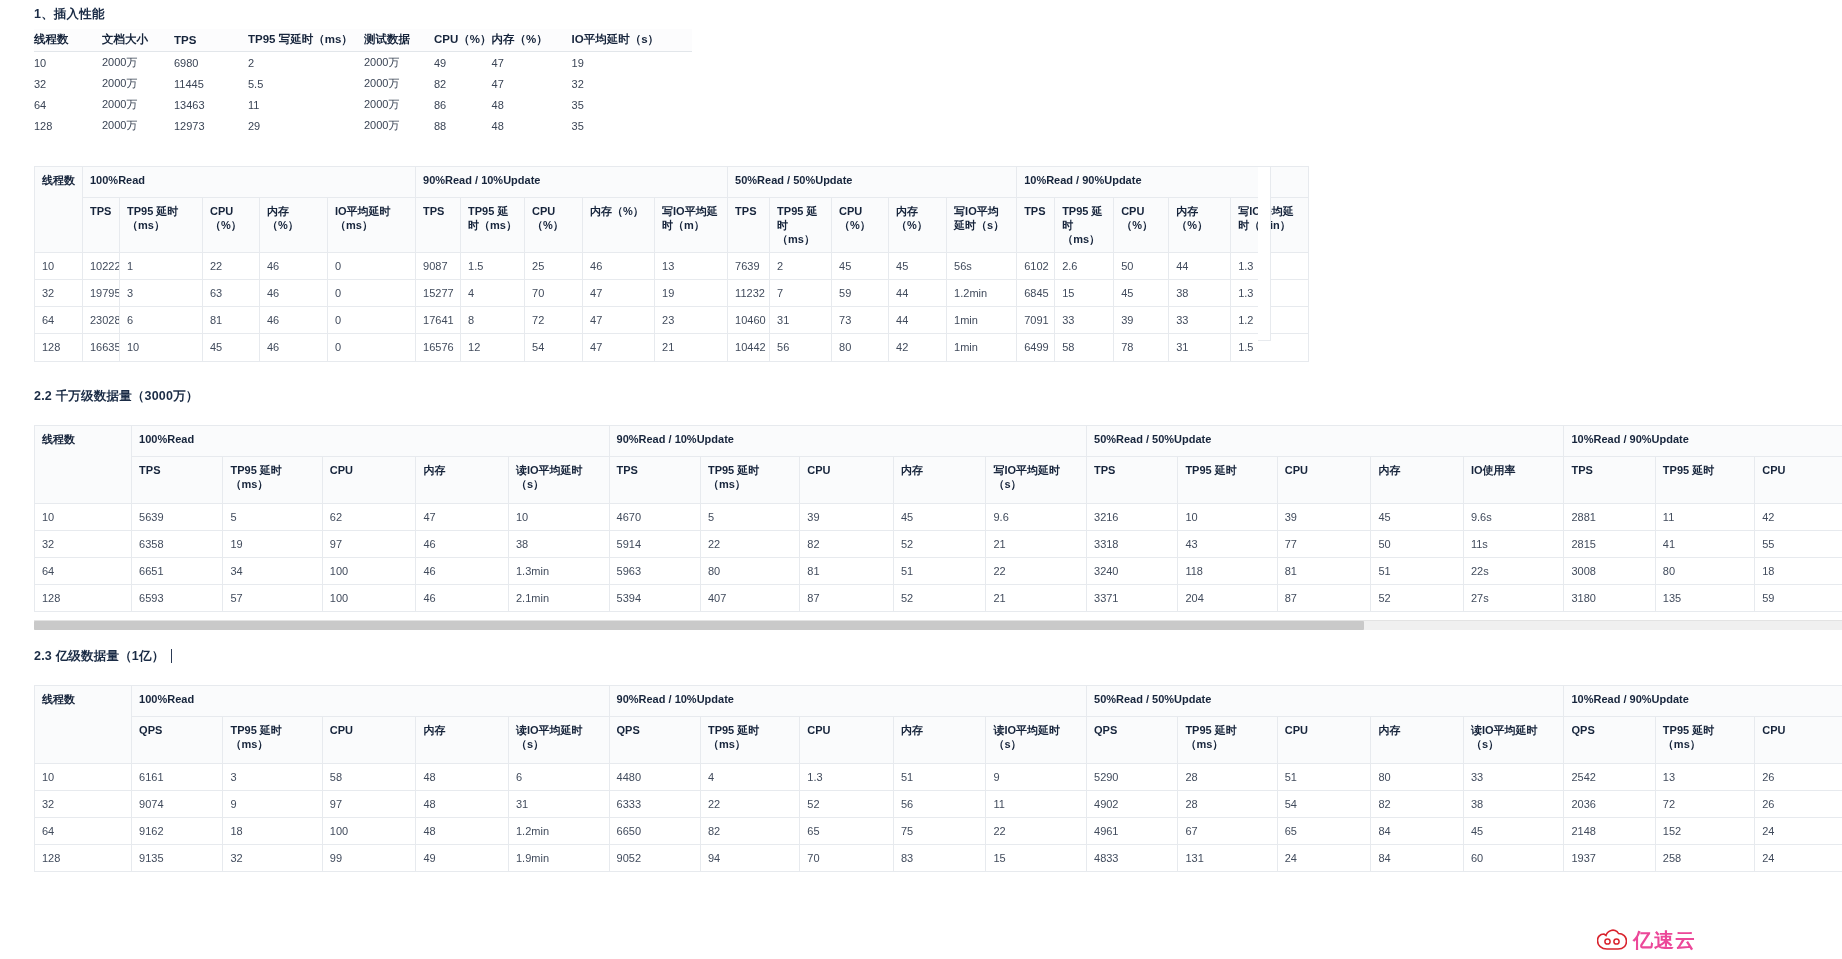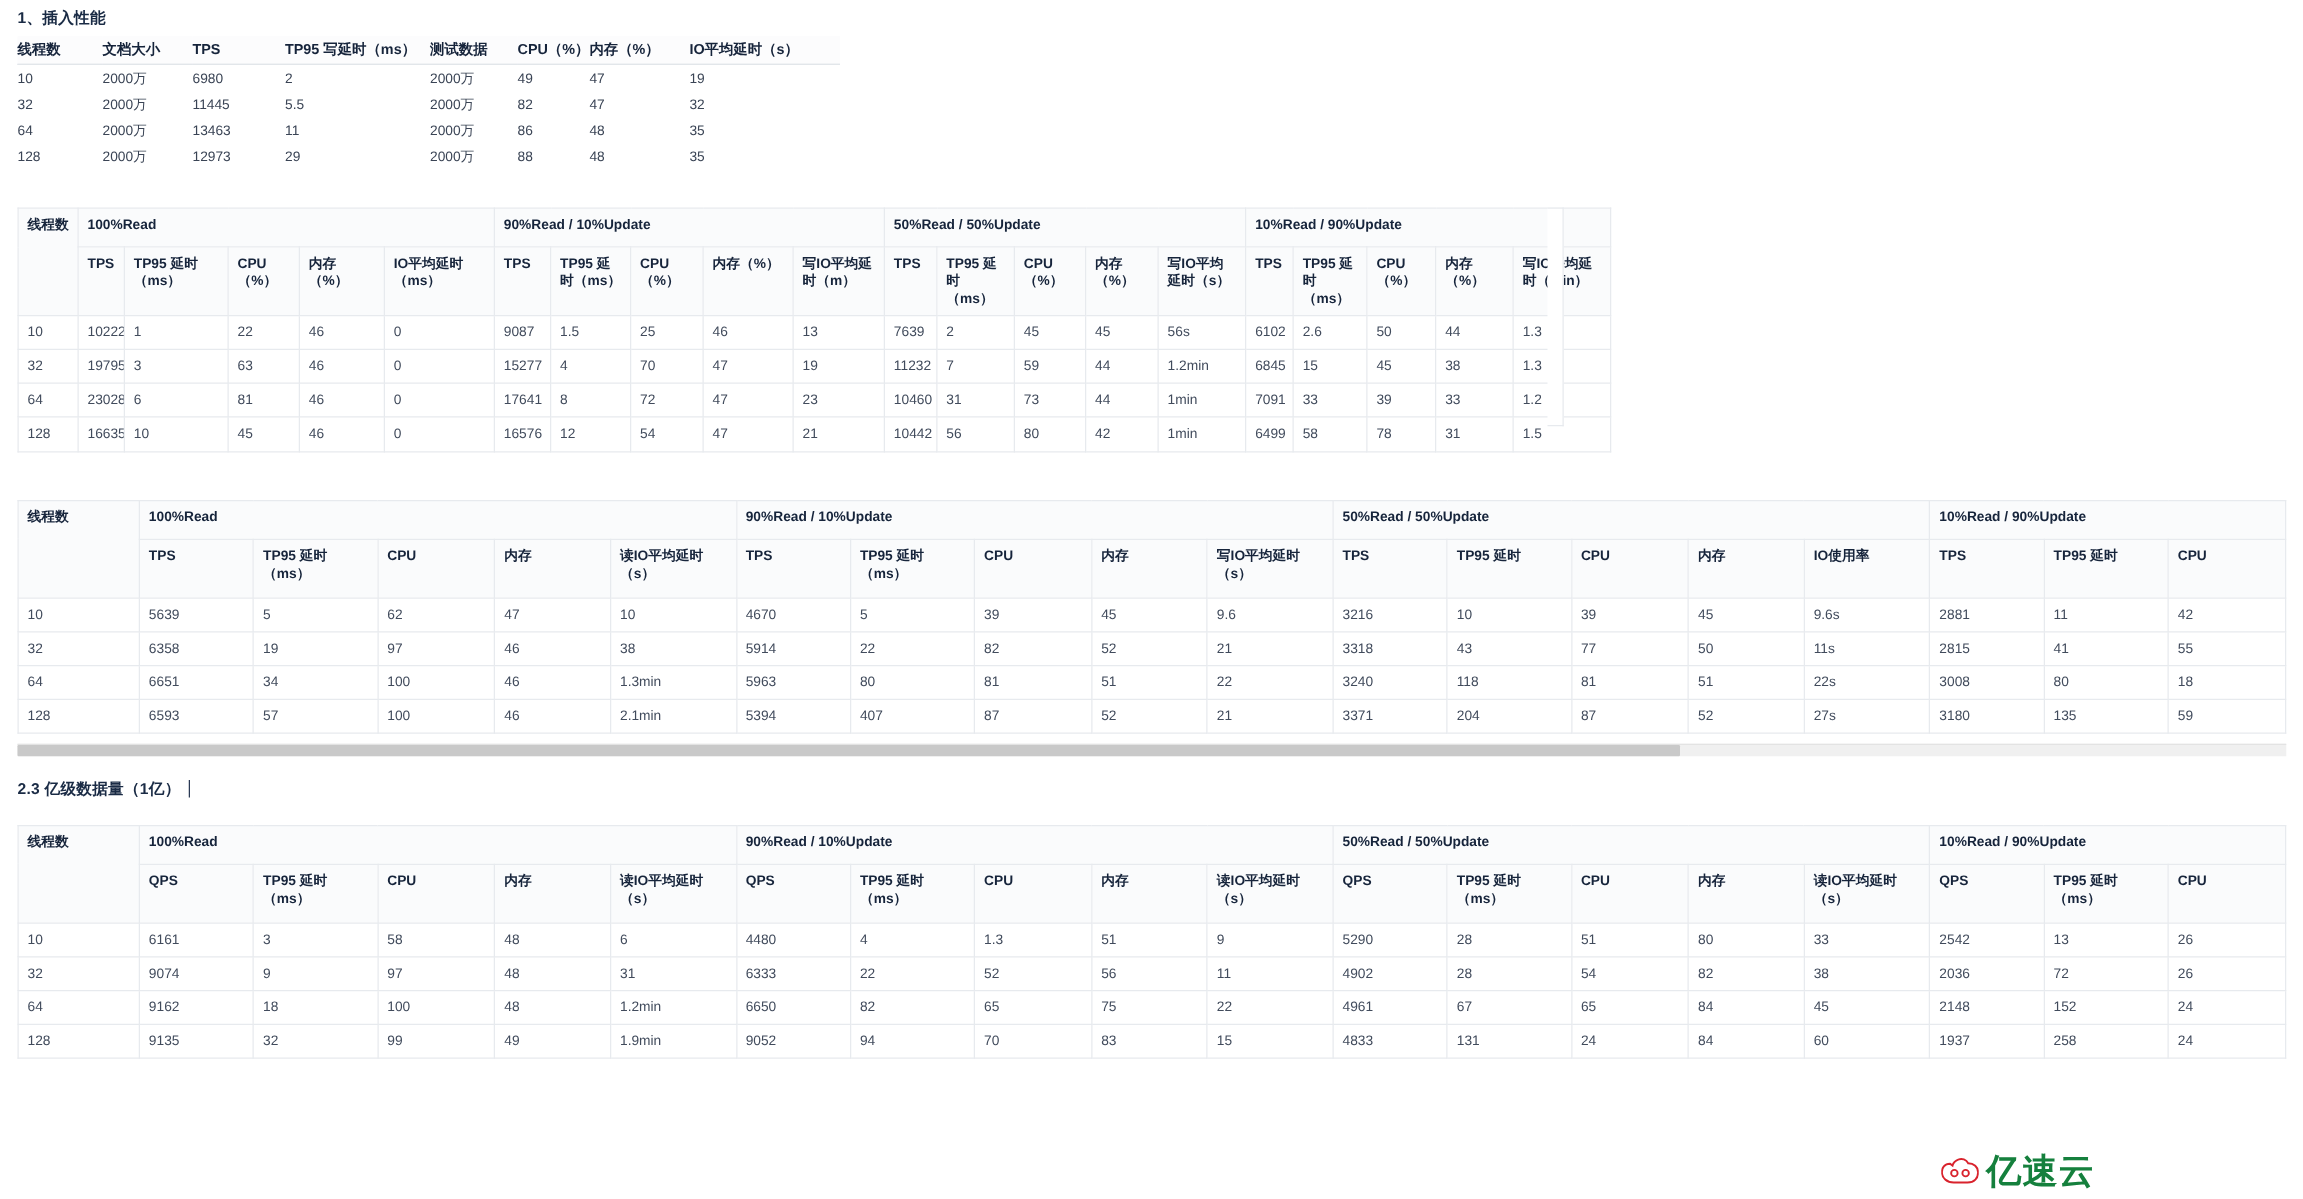--- a/index.html
+++ b/index.html
@@ -14,20 +14,21 @@
     color: #1f2d3d;
     overflow: hidden;
     position: relative;
   }
   .page {
     position: relative;
     width: 1690px;
     height: 959px;
     box-sizing: border-box;
     padding: 6px 0 0 0;
+    margin-left: 20px;
   }
 
   
   .h-sec {
     font-size: 12.5px;
     font-weight: bold;
     color: #1a2b45;
     margin: 0 0 6px 14px;
     letter-spacing: .2px;
   }
@@ -185,23 +186,23 @@
     display: flex;
     align-items: center;
     gap: 6px;
     user-select: none;
   }
   .wm-logo {
     width: 30px; height: 22px;
     display: block;
   }
   .wm-text {
-    font-size: 28px;
+    font-size: 20px;
     font-weight: bold;
-    color: #15803d;
+    color: #ec4899;
     letter-spacing: 1px;
     line-height: 1;
   }
 </style>
 </head>
 <body>
 
 <div class="page">
 
   <div class="h-sec">1、插入性能</div>
@@ -417,20 +418,21 @@
           <td>78</td>
           <td>31</td>
           <td>1.5</td>
         </tr>
       </tbody>
     </table>
   </div>
 
   <div class="spacer-26"></div>
 
+  <div class="h-sub">2.2 千万级数据量（3000万）</div>
   <div class="spacer-12"></div>
 
   <table class="grid twide">
     <colgroup>
       <col class="thr">
       <col class="wa">
         <col class="wb">
         <col class="wc">
         <col class="wd">
         <col class="we">

